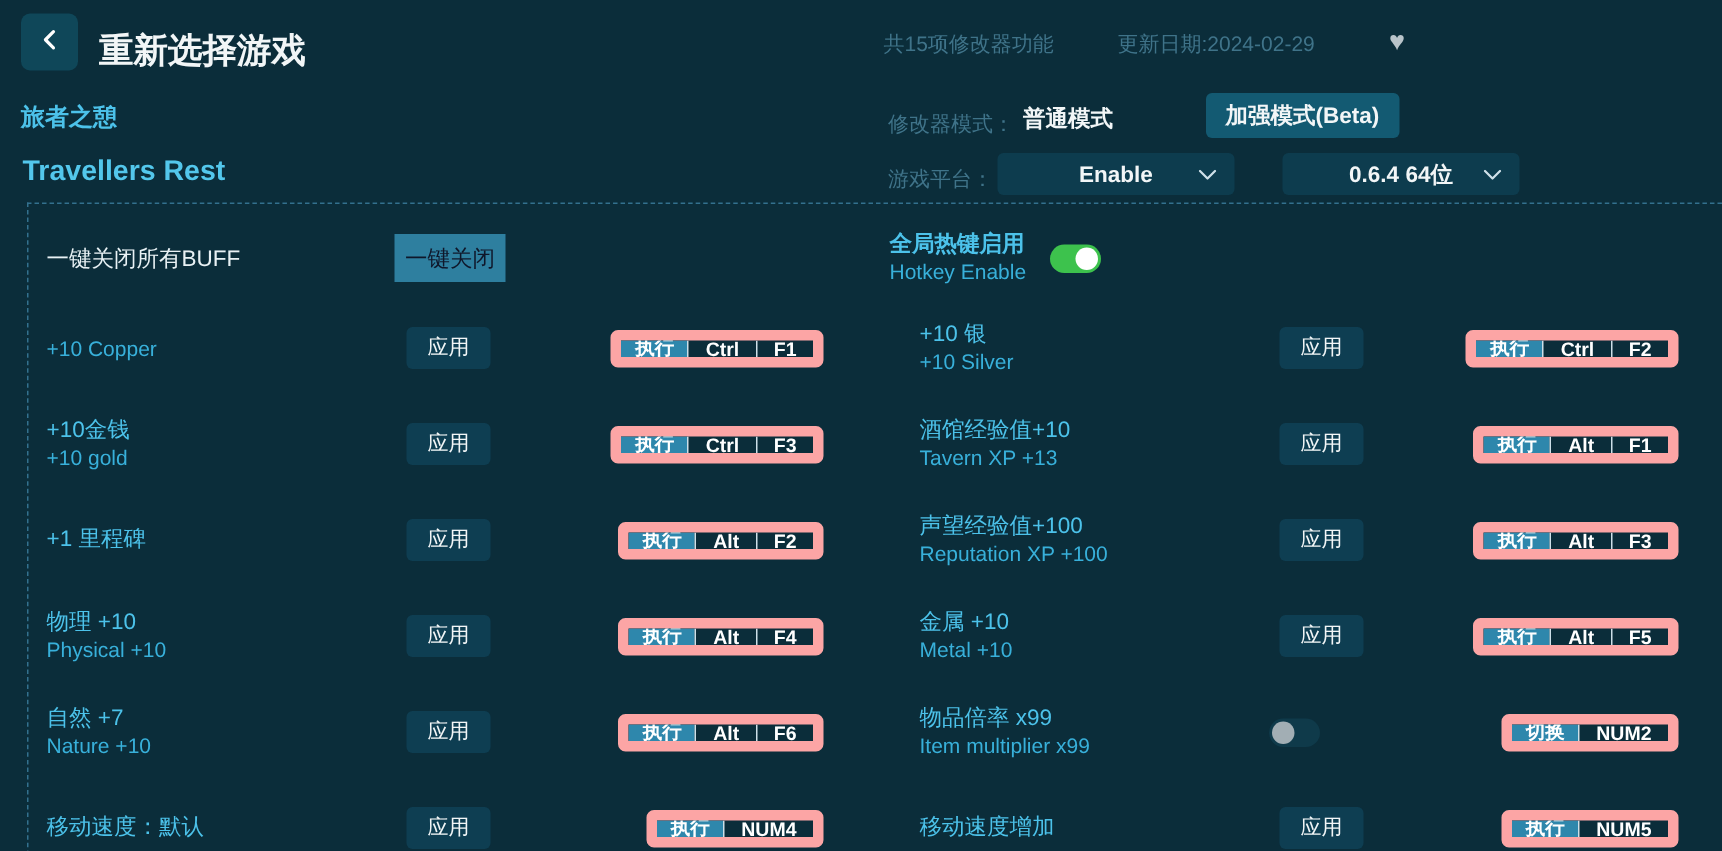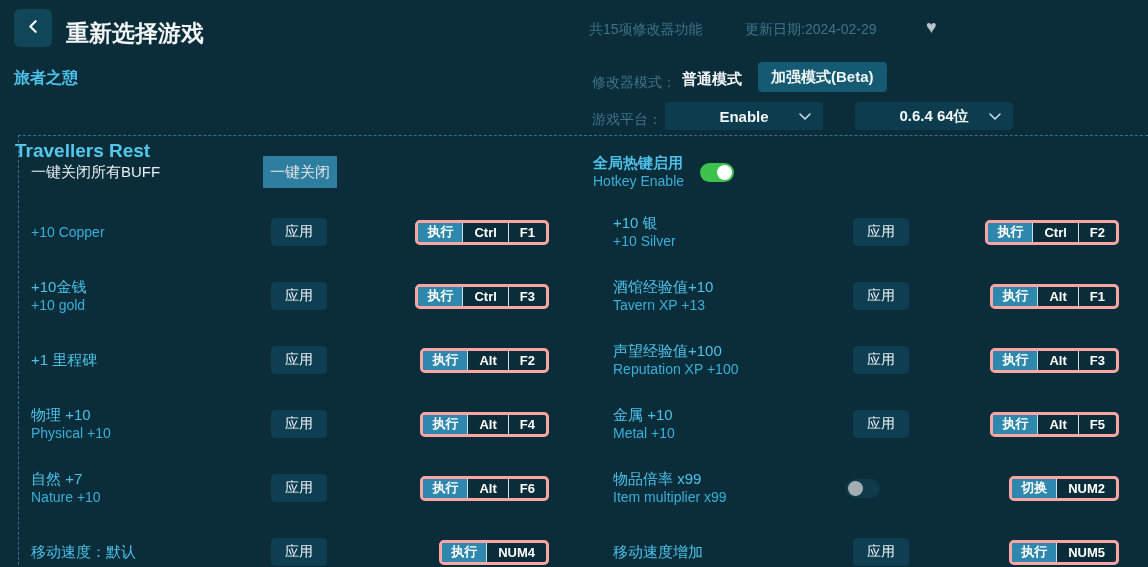--- a/index.html
+++ b/index.html
@@ -17,30 +17,30 @@
     display:flex; align-items:center; justify-content:center;
   }
   .app-title { position:absolute; left:66px; top:18px; font-size:23px; font-weight:bold; color:#f2f6f7; }
   .muted { color:#3f7389; font-size:14px; }
   .feature-count { position:absolute; left:589px; top:21px; }
   .update-date  { position:absolute; left:745px; top:21px; }
   .heart { position:absolute; left:926px; top:17px; font-size:18px; color:#b9c4ca; }
 
   
   .game-title-cn { position:absolute; left:14px; top:68px; font-size:16px; font-weight:bold; color:#4cc2ea; }
-  .game-title-en { position:absolute; left:15px; top:104px; font-size:19px; font-weight:bold; color:#53c7ec;margin-top:36px; }
+  .game-title-en { position:absolute; left:15px; top:104px; font-size:19px; font-weight:bold; color:#53c7ec; }
 
   
   .mode-label { position:absolute; left:592px; top:74px; }
   .mode-normal {
     position:absolute; left:682px; top:70px; background:transparent; border:none;
     color:#f2f6f7; font-size:15px; font-weight:bold; cursor:pointer;
   }
   .mode-enhanced {
-    position:absolute; left:758px; top:62px; height:30px; padding:0 13px;
+    position:absolute; left:804px; top:62px; height:30px; padding:0 13px;
     background:#135a72; border:none; border-radius:4px;
     color:#f2f6f7; font-size:15px; font-weight:bold; cursor:pointer;
   }
   .platform-label { position:absolute; left:592px; top:111px; }
   .dropdown {
     position:absolute; top:102px; width:158px; height:28px;
     background:#0d3c4e; border-radius:4px; cursor:pointer;
     display:flex; align-items:center; justify-content:center;
   }
   .dd-steam { left:665px; }
@@ -51,21 +51,21 @@
   
   .panel {
     position:absolute; left:18px; top:135px; width:1140px; height:470px;
     border-top:1px dashed #33718e; border-left:1px dashed #33718e;
   }
   .buff-row { display:flex; margin:14px 0 0 12px; height:44px; align-items:center; }
   .buff-left { width:518px; display:flex; align-items:center; }
   .buff-label { font-size:15px; color:#e8f1f4; width:232px; }
   .btn-primary {
     width:74px; height:32px; background:#2e7f9f; border:none; border-radius:0;
-    color:#e5e5e5; font-size:15px; cursor:pointer;
+    color:#0f172a; font-size:15px; cursor:pointer;
   }
   .buff-right { margin-left:44px; width:506px; display:flex; align-items:center; }
   .hk-enable-labels { line-height:18px; }
   .hk-enable-cn { font-size:15px; font-weight:bold; color:#4cc2ea; }
   .hk-enable-en { font-size:14px; color:#38b0da; }
 
   .toggle {
     width:34px; height:19px; border-radius:10px; position:relative; cursor:pointer;
   }
   .toggle .knob {
@@ -86,21 +86,21 @@
   .cheat-labels { flex:0 0 190px; line-height:18px; }
   .cheat-label-cn { font-size:15px; color:#4cc2ea; }
   .cheat-label-en { font-size:14px; color:#38b0da; }
   .cheat-action { flex:0 0 120px; display:flex; justify-content:center; }
   .apply-btn {
     width:56px; height:28px; background:#0e3e52; border:none; border-radius:4px;
     color:#f2f6f7; font-size:14px; cursor:pointer;margin-left:36px;
   }
   .hotkey-zone { flex:1; display:flex; justify-content:flex-end; }
   .hotkey-group {
-    display:flex; border:3px solid #fca5a5; border-radius:5px; overflow:hidden;
+    display:flex; border:7px solid #fca5a5; border-radius:5px; overflow:hidden;
     height:25px; align-items:stretch;
   }
   .hk-seg {
     display:flex; align-items:center; padding:0 11px;
     font-size:13px; font-weight:bold; color:#fff;
     border-left:1px solid #cddfe8;
   }
   .hk-seg.hk-primary { background:#2e87ac; border-left:none; padding:0 9px; }
 </style>
 </head>

